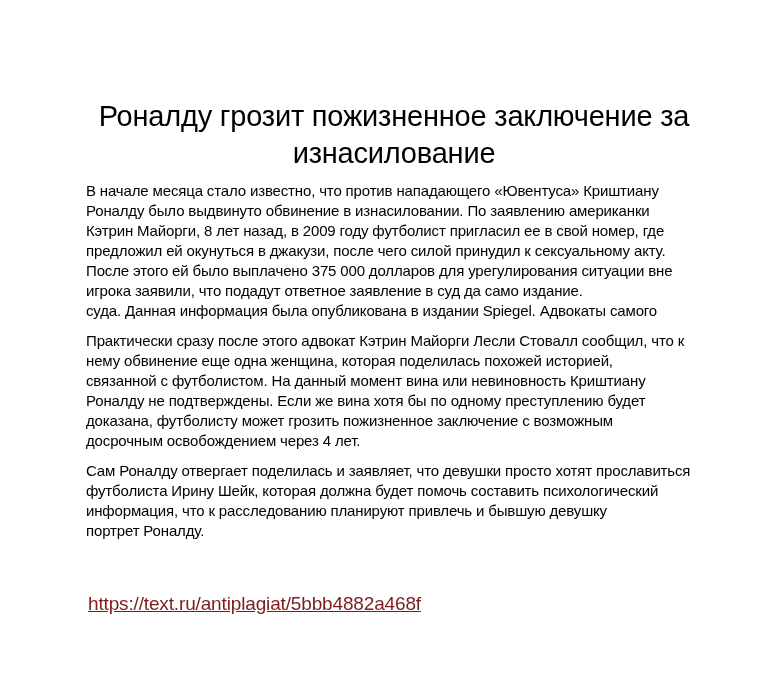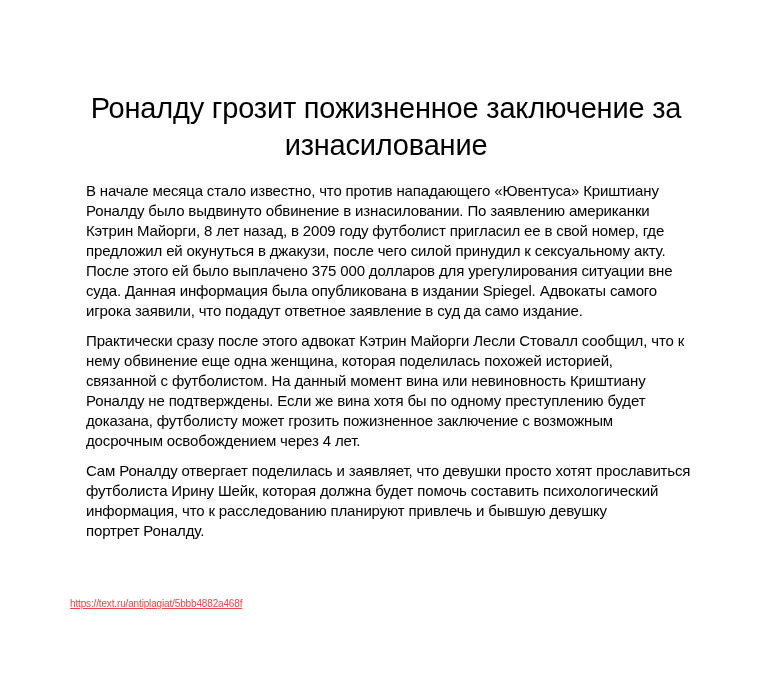--- a/index.html
+++ b/index.html
@@ -24,66 +24,66 @@
     }
     .title {
       position: absolute;
       left: 60px;
       width: 644px;
       top: 86px;
       text-align: center;
       font-size: 29px;
       line-height: 37px;
       font-weight: normal;
-      margin: 4px;
+      margin: 12px;
       letter-spacing: -0.2px;
     }
     .title span { display: block; }
     .para {
       position: absolute;
       left: 76px;
       width: 640px;
       margin: 10px;
       font-size: 15px;
       line-height: 20px;
       letter-spacing: -0.15px;
     }
     .para span { display: block; white-space: nowrap; }
     .p1 { top: 171px; }
     .p2 { top: 321px; }
     .p3 { top: 451px; }
     .link {
       position: absolute;
-      left: 70px;
+      left: 88px;
       top: 594px;
-      font-size: 10px;
+      font-size: 19px;
       line-height: 20px;
-      color: #ef4444;
+      color: #7f1d1d;
       text-decoration: underline;
       letter-spacing: -0.15px;
       cursor: pointer;
     }
   </style>
 </head>
 <body>
 
 <div class="page">
   <h1 class="title">
     <span>Роналду грозит пожизненное заключение за</span>
     <span>изнасилование</span>
   </h1>
 
   <p class="para p1">
     <span>В начале месяца стало известно, что против нападающего «Ювентуса» Криштиану</span>
     <span>Роналду было выдвинуто обвинение в изнасиловании. По заявлению американки</span>
     <span>Кэтрин Майорги, 8 лет назад, в 2009 году футболист пригласил ее в свой номер, где</span>
     <span>предложил ей окунуться в джакузи, после чего силой принудил к сексуальному акту.</span>
     <span>После этого ей было выплачено 375 000 долларов для урегулирования ситуации вне</span>
+    <span>игрока заявили, что подадут ответное заявление в суд да само издание.</span>
     <span>суда. Данная информация была опубликована в издании Spiegel. Адвокаты самого</span>
-    <span>игрока заявили, что подадут ответное заявление в суд да само издание.</span>
   </p>
 
   <p class="para p2">
     <span>Практически сразу после этого адвокат Кэтрин Майорги Лесли Стовалл сообщил, что к</span>
     <span>нему обвинение еще одна женщина, которая поделилась похожей историей,</span>
     <span>связанной с футболистом. На данный момент вина или невиновность Криштиану</span>
     <span>Роналду не подтверждены. Если же вина хотя бы по одному преступлению будет</span>
     <span>доказана, футболисту может грозить пожизненное заключение с возможным</span>
     <span>досрочным освобождением через 4 лет.</span>
   </p>

